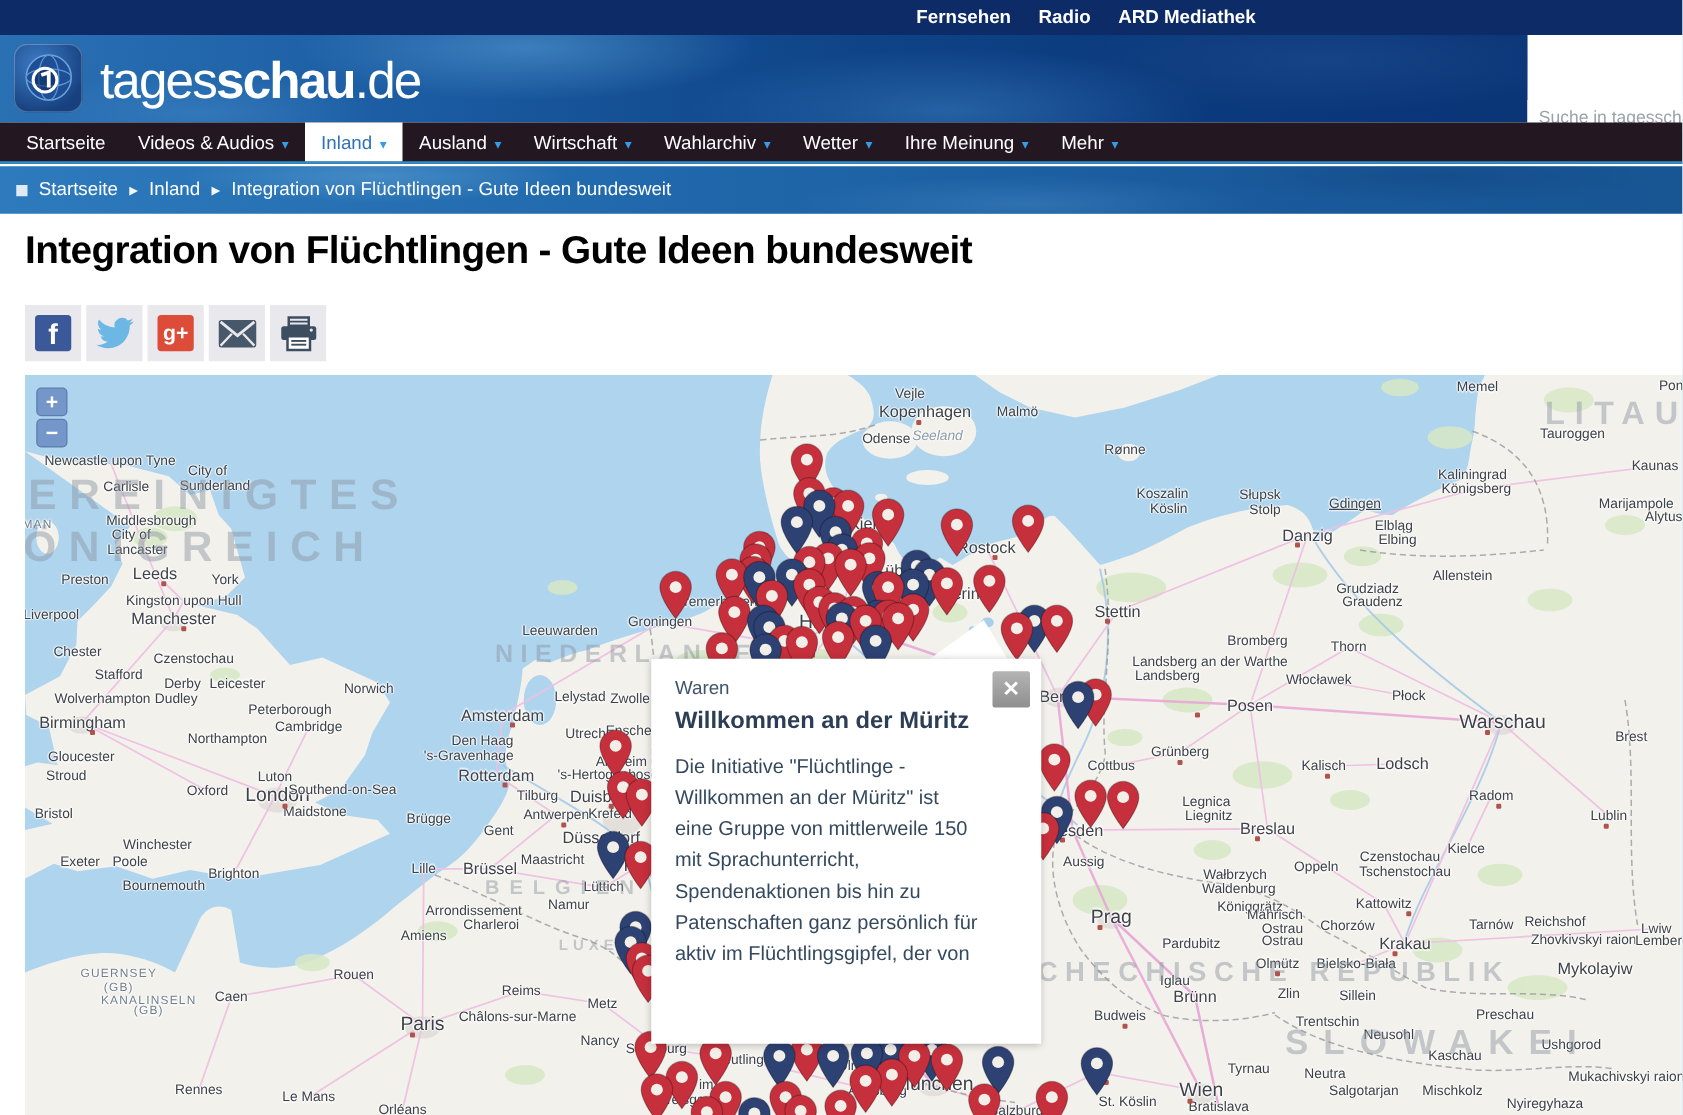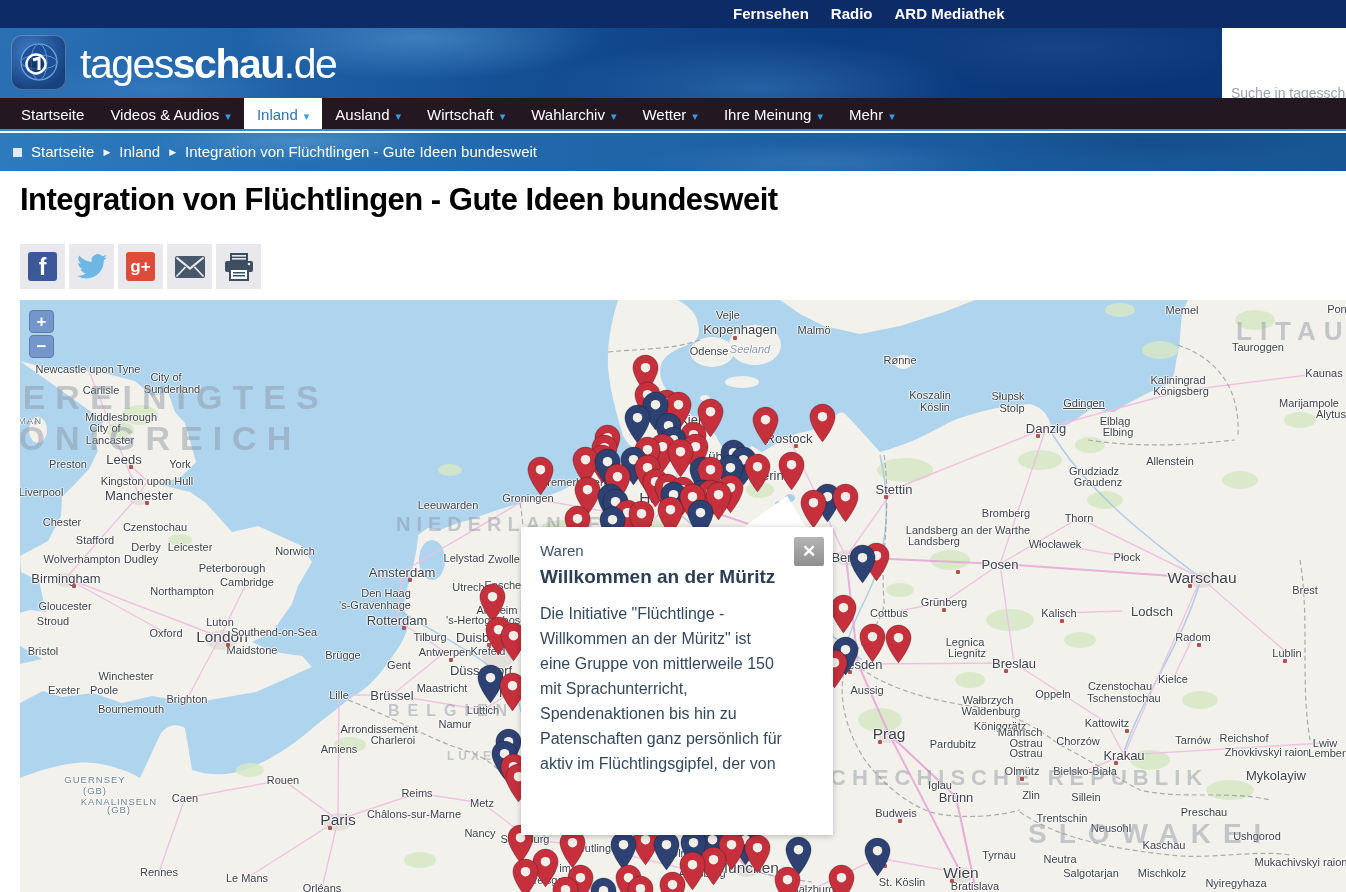--- a/index.html
+++ b/index.html
@@ -434,37 +434,37 @@
         <span class="mlbl ml0" style="left: 948px; top: 230px;">Landsberg an der Warthe</span>
         <span class="mlbl ml0" style="left: 914px; top: 241px;">Landsberg</span>
         <span class="mlbl ml1" style="left: 980px; top: 264px;">Posen</span>
         <span class="mlbl ml0" style="left: 924px; top: 302px;">Grünberg</span>
         <span class="mlbl ml0" style="left: 869px; top: 313px;">Cottbus</span>
         <span class="mlbl ml0" style="left: 1035px; top: 244px;">Włocławek</span>
         <span class="mlbl ml0" style="left: 1107px; top: 257px;">Płock</span>
         <span class="mlbl ml2" style="left: 1182px; top: 278px;">Warschau</span>
         <span class="mlbl ml0" style="left: 1285px; top: 290px;">Brest</span>
         <span class="mlbl ml0" style="left: 1039px; top: 313px;">Kalisch</span>
-        <span class="mlbl ml1" style="left: 1132px; top: 311px; text-align: center;">Lodsch</span>
+        <span class="mlbl ml1" style="left: 1102px; top: 311px; text-align: center;">Lodsch</span>
         <span class="mlbl ml0" style="left: 1173px; top: 337px;">Radom</span>
         <span class="mlbl ml0" style="left: 1267px; top: 353px;">Lublin</span>
         <span class="mlbl ml0" style="left: 945px; top: 342px;">Legnica</span>
         <span class="mlbl ml0" style="left: 947px; top: 353px;">Liegnitz</span>
         <span class="mlbl ml1" style="left: 994px; top: 363px;">Breslau</span>
         <span class="mlbl ml0" style="left: 1153px; top: 379px;">Kielce</span>
         <span class="mlbl ml0" style="left: 1100px; top: 386px;">Czenstochau</span>
         <span class="mlbl ml0" style="left: 1104px; top: 398px;">Tschenstochau</span>
         <span class="mlbl ml0" style="left: 1033px; top: 394px;">Oppeln</span>
         <span class="mlbl ml0" style="left: 968px; top: 400px;">Wałbrzych</span>
         <span class="mlbl ml0" style="left: 971px; top: 411px;">Waldenburg</span>
         <span class="mlbl ml1" style="left: 838px; top: 364px;">Dresden</span>
         <span class="mlbl ml0" style="left: 847px; top: 390px;">Aussig</span>
         <span class="mlbl ml2" style="left: 869px; top: 434px;">Prag</span>
         <span class="mlbl ml0" style="left: 944px; top: 426px; margin-left: 36px;">Königgrätz</span>
-        <span class="mlbl ml0" style="left: 933px; top: 444px;">Pardubitz</span>
+        <span class="mlbl ml0" style="left: 933px; top: 455px;">Pardubitz</span>
         <span class="mlbl ml0" style="left: 1000px; top: 432px;">Mährisch</span>
         <span class="mlbl ml0" style="left: 1006px; top: 443px;">Ostrau</span>
         <span class="mlbl ml0" style="left: 1006px; top: 453px;">Ostrau</span>
         <span class="mlbl ml0" style="left: 1087px; top: 423px;">Kattowitz</span>
         <span class="mlbl ml0" style="left: 1058px; top: 441px;">Chorzów</span>
         <span class="mlbl ml1" style="left: 1104px; top: 455px;">Krakau</span>
         <span class="mlbl ml0" style="left: 1173px; top: 440px;">Tarnów</span>
         <span class="mlbl ml0" style="left: 1224px; top: 438px; text-align: right;">Reichshof</span>
         <span class="mlbl ml0" style="left: 1247px; top: 452px;">Zhovkivskyi raion</span>
         <span class="mlbl ml0" style="left: 1305px; top: 443px;">Lwiw</span>

